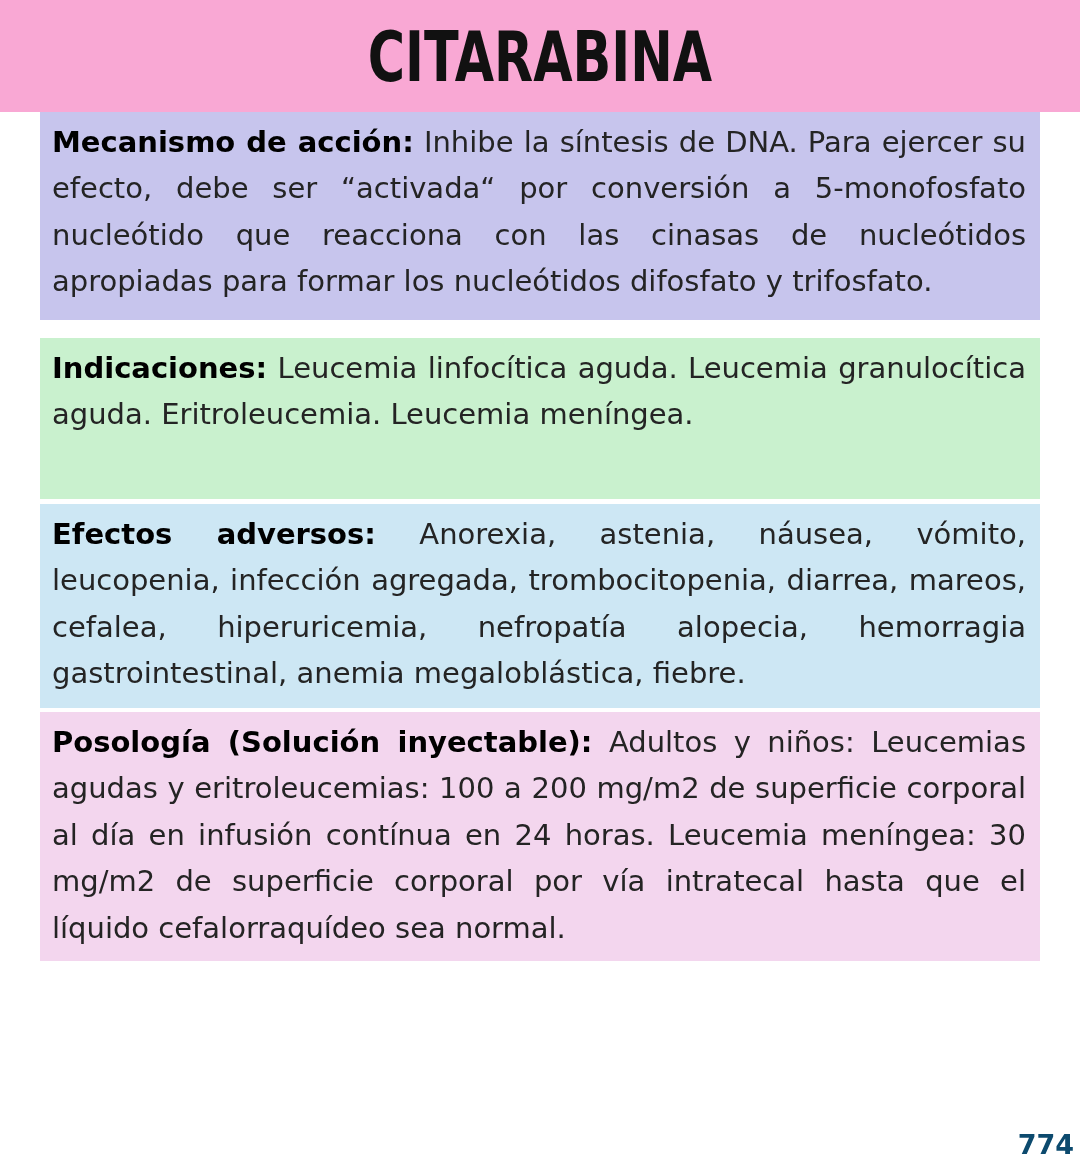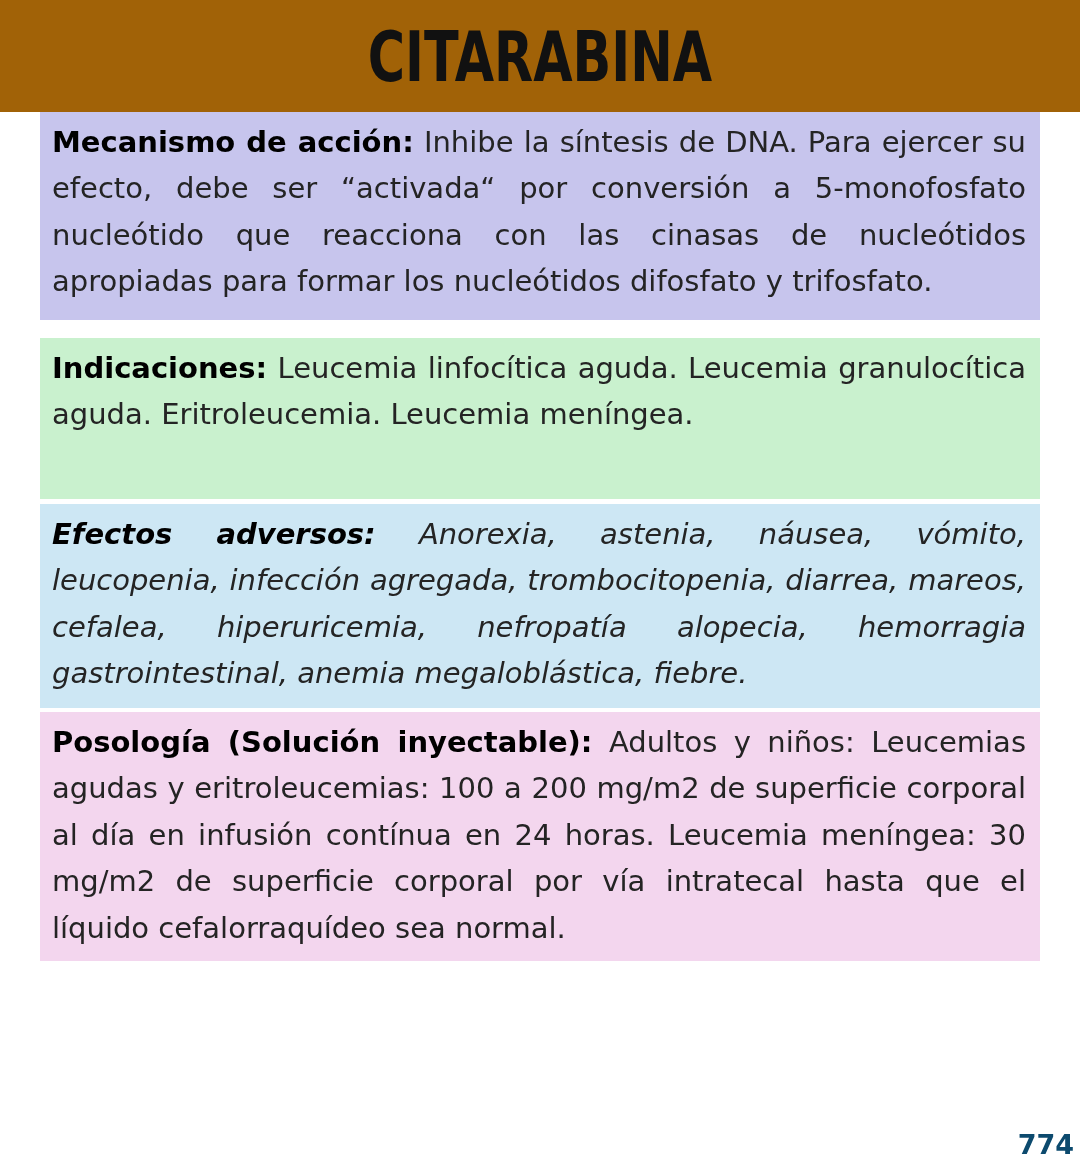--- a/index.html
+++ b/index.html
@@ -65,36 +65,36 @@
     font-weight: bold;
     color: #0c4a6e;
     font-family: "DejaVu Sans", sans-serif;
   }
 </style>
 </head>
 <body>
 
 <div class="page">
 
-  <header class="header-band" style="background-color: #a16207;">
+  <header class="header-band" style="background-color: #f9a8d4;">
     <h1 class="title">CITARABINA</h1>
   </header>
 
   <main class="content">
 
     <section class="card s0" style="background-color: rgb(199, 197, 237);">
       <p><strong>Mecanismo de acción:</strong> <span>Inhibe la síntesis de DNA. Para ejercer su efecto, debe ser “activada“ por conversión a 5-monofosfato nucleótido que reacciona con las cinasas de nucleótidos apropiadas para formar los nucleótidos difosfato y trifosfato.</span></p>
     </section>
 
     <section class="card s1" style="background-color: rgb(201, 241, 206);">
       <p><strong>Indicaciones:</strong> <span>Leucemia linfocítica aguda. Leucemia granulocítica aguda. Eritroleucemia. Leucemia meníngea.</span></p>
     </section>
 
 
-    <section class="card s3" style="background-color: rgb(205, 231, 244); font-style: italic;">
+    <section class="card s3" style="background-color: rgb(205, 231, 244);">
       <p><strong>Efectos adversos:</strong> <span>Anorexia, astenia, náusea, vómito, leucopenia, infección agregada, trombocitopenia, diarrea, mareos, cefalea, hiperuricemia, nefropatía alopecia, hemorragia gastrointestinal, anemia megaloblástica, fiebre.</span></p>
     </section>
 
     <section class="card s4" style="background-color: rgb(243, 214, 238);">
       <p><strong>Posología (Solución inyectable):</strong> <span>Adultos y niños: Leucemias agudas y eritroleucemias: 100 a 200 mg/m2 de superficie corporal al día en infusión contínua en 24 horas. Leucemia meníngea: 30 mg/m2 de superficie corporal por vía intratecal hasta que el líquido cefalorraquídeo sea normal.</span></p>
     </section>
 
   </main>
 
   <div class="page-number">774</div>

